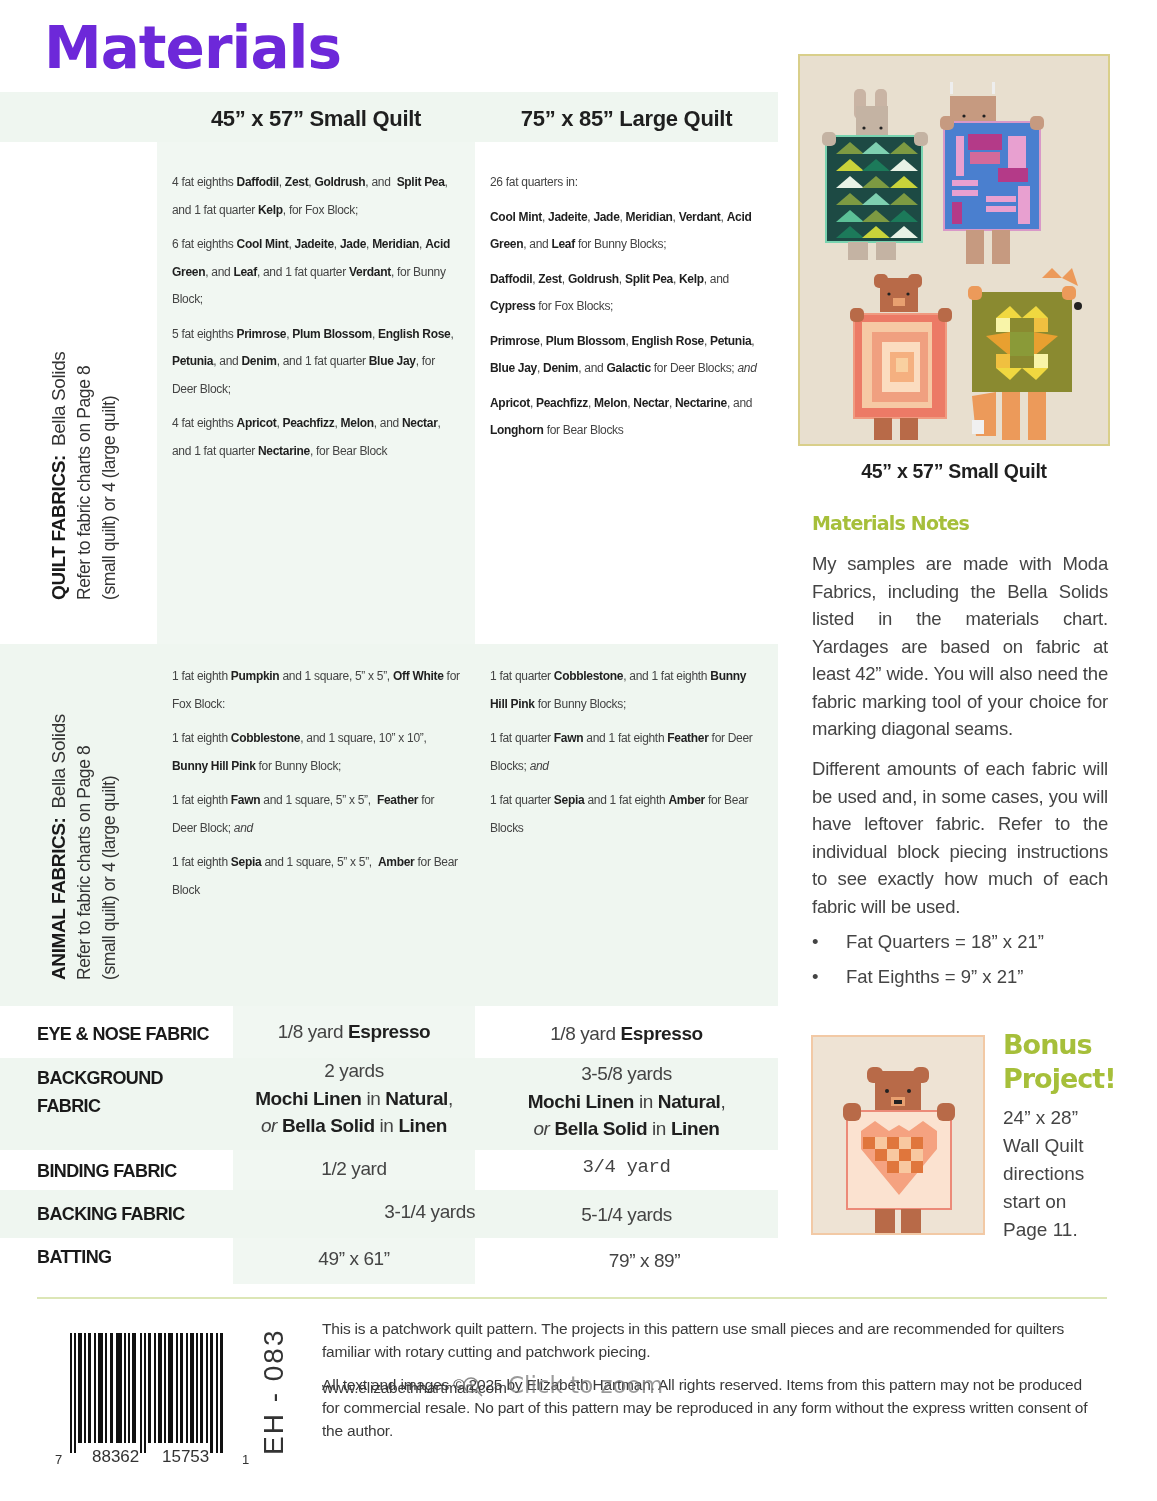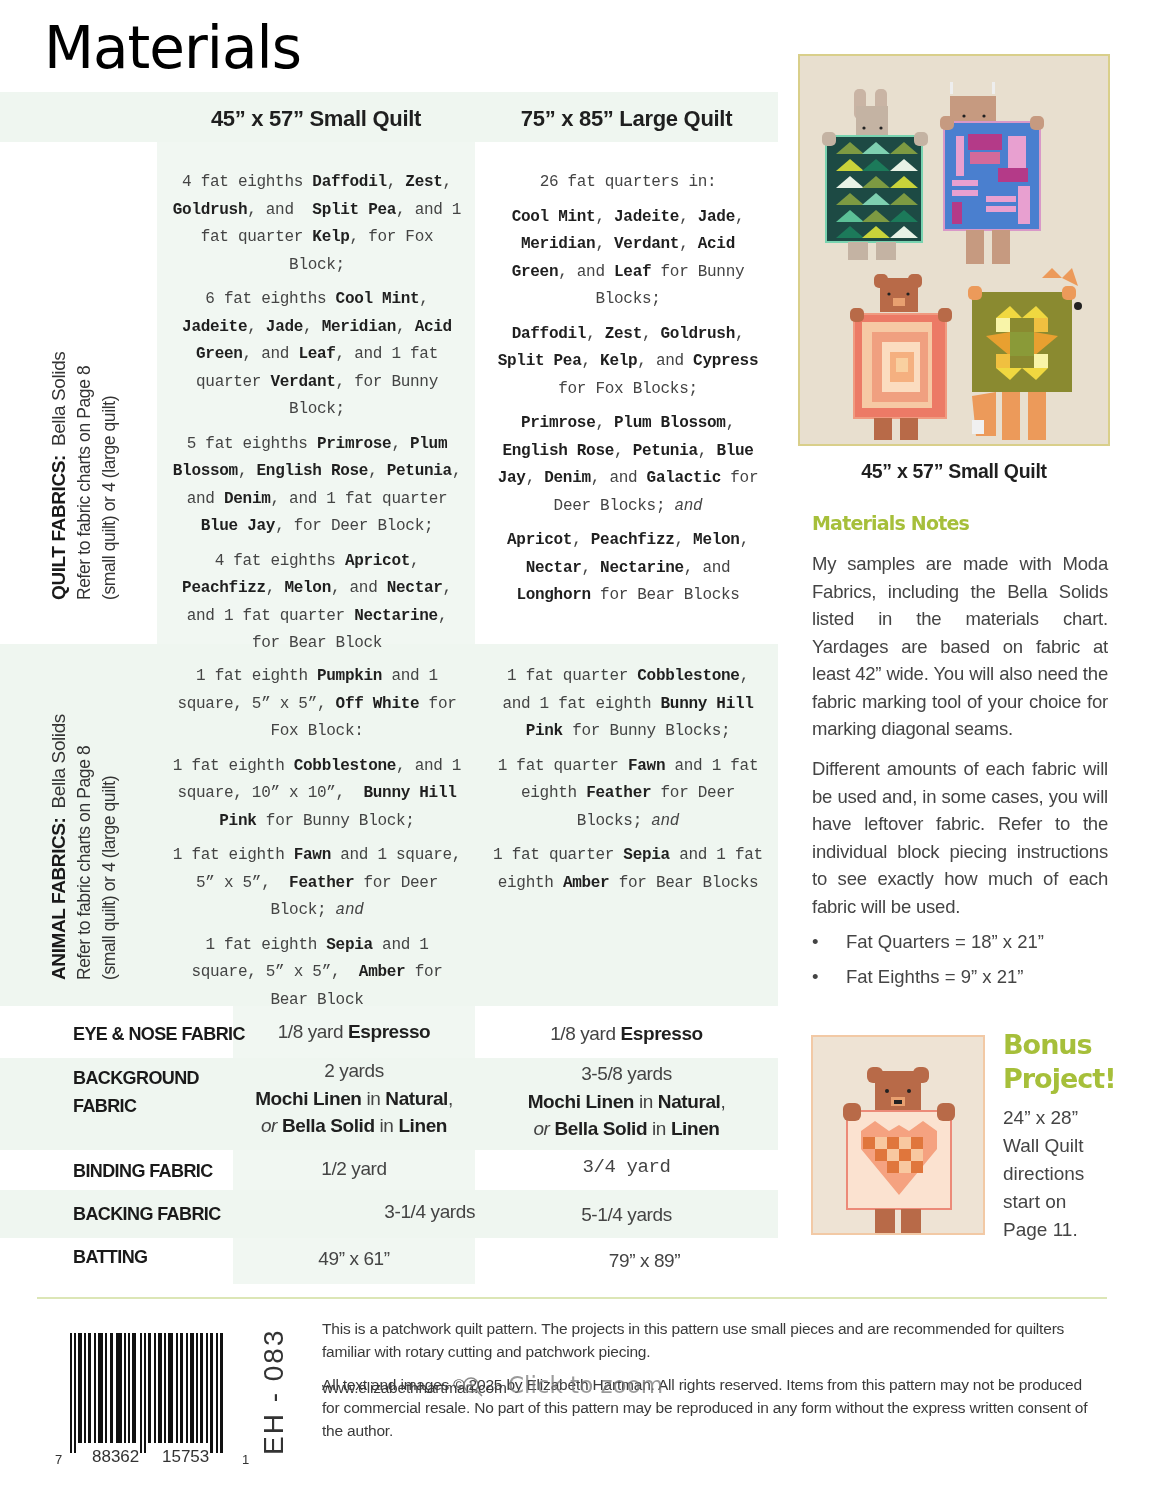--- a/index.html
+++ b/index.html
@@ -3,56 +3,54 @@
 <meta charset="utf-8">
 <style>
   * { box-sizing: border-box; margin: 0; padding: 0; }
   html, body { width: 1157px; height: 1501px; background: #ffffff; overflow: hidden; }
   body { position: relative; font-family: "Liberation Sans", "DejaVu Sans", sans-serif; color: #3a3a3a; }
   b { color: #1f1f1f; font-weight: bold; }
   i { font-style: italic; }
 
   .page-title {
     position: absolute; left: 44px; top: 14px;
-    font-family: "DejaVu Sans", sans-serif; font-weight: normal;
-    font-size: 58px; color: #000000; letter-spacing: -1px;
+    font-family: "DejaVu Sans", sans-serif; font-weight: bold;
+    font-size: 58px; color: #6d28d9; letter-spacing: -1px;
   }
 
   
   .band { position: absolute; background: #eff6f0; }
   .colband { position: absolute; background: #f1f7f2; }
 
   .col-head {
     position: absolute; top: 95px; height: 48px;
     display: flex; align-items: center; justify-content: center;
     font-weight: bold; font-size: 22px; color: #1f1f1f; letter-spacing: -0.3px;
   }
 
   .cell {
-    position: absolute; text-align: center;
-    font-size: 16px; line-height: 27.5px; color: #444;
+    position: absolute; text-align: left;
+    font-size: 12px; line-height: 27.5px; color: #444;
     letter-spacing: -0.3px;
-    font-family: Liberation Mono, monospace;
   }
   .cell p { margin-bottom: 7px; }
 
   .rowlabel {
     position: absolute; width: 300px;
     transform-origin: 0 0; transform: rotate(-90deg);
     font-size: 17.5px; line-height: 25px; color: #333;
     letter-spacing: -0.4px;
   }
   .rowlabel .lbl-main { font-weight: bold; color: #1a1a1a; font-size: 19px; }
 
   
   .lrow-label {
     position: absolute; left: 37px;
     font-weight: bold; font-size: 18px; color: #1a1a1a; letter-spacing: -0.6px;
     line-height: 28px;
-    margin-left: 36px;
   }
   .lcell {
     position: absolute; text-align: center; font-size: 19px; line-height: 27.5px; color: #444;
     letter-spacing: -0.4px;
   }
 
   
   .quilt-img {
     position: absolute; left: 798px; top: 54px; width: 312px; height: 392px;
     background: #e8dfcf; border: 2px solid #d9cf8a;

